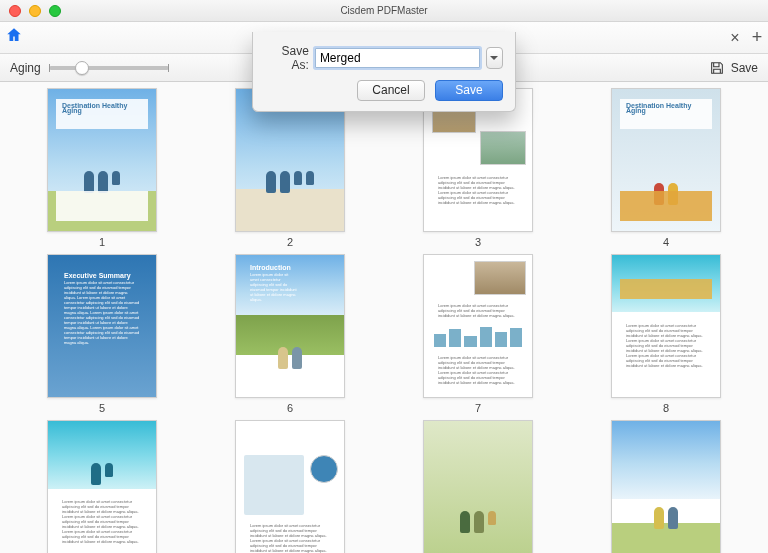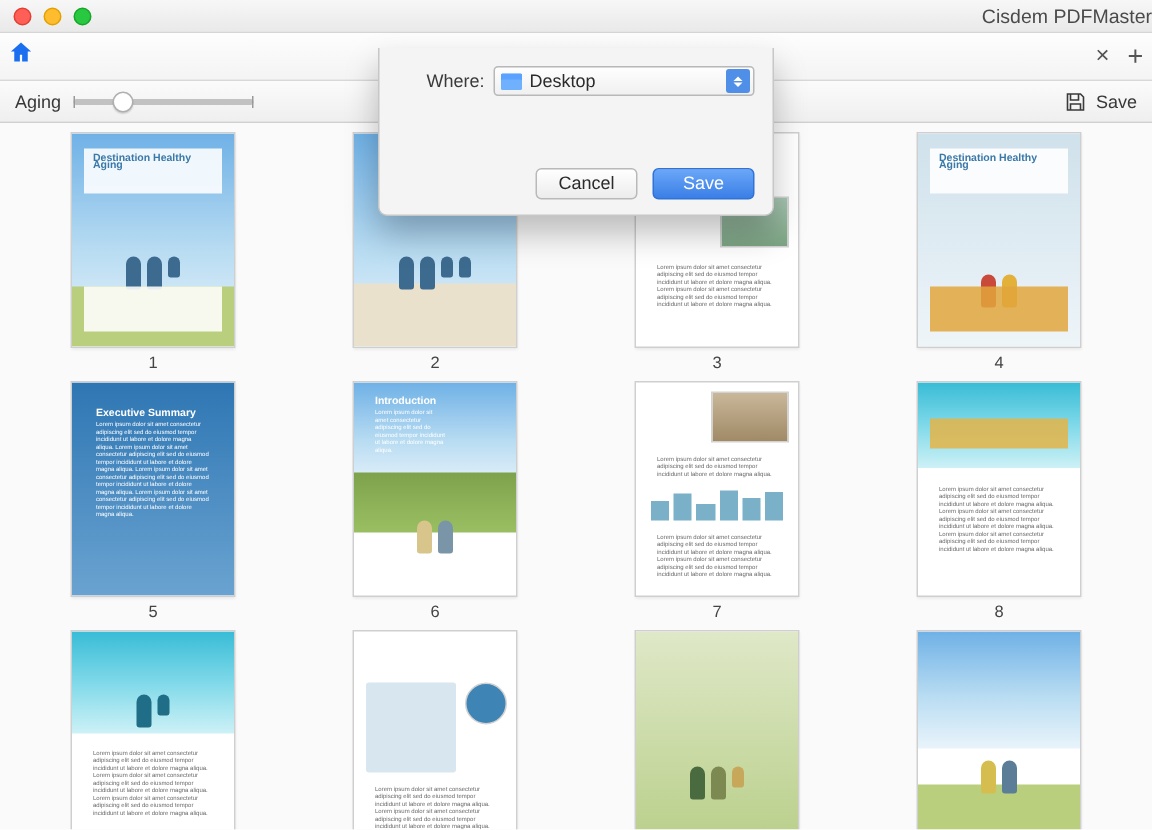--- a/index.html
+++ b/index.html
@@ -9,21 +9,21 @@
   .titlebar {
     height: 22px; background: linear-gradient(#f7f7f7,#e9e9e9);
     border-bottom: 1px solid #d5d5d5; display: flex; align-items: center;
     position: relative;
   }
   .traffic { display: flex; gap: 8px; margin-left: 9px; }
   .dot { width: 12px; height: 12px; border-radius: 50%; }
   .dot.red { background: #ff5f57; border: 0.5px solid #e33e32; }
   .dot.yellow { background: #febc2e; border: 0.5px solid #e2a100; }
   .dot.green { background: #28c840; border: 0.5px solid #17a62b; }
-  .title { position: absolute; left: 0; right: 0; text-align: right; font-size: 13px; color: #4a4a4a; }
+  .title { position: absolute; left: 0; right: 0; text-align: center; font-size: 10px; color: #4a4a4a; }
 
   
   .tabrow {
     height: 32px; background: linear-gradient(#fdfdfd,#f4f4f4);
     border-bottom: 1px solid #d8d8d8; display: flex; align-items: center;
   }
   .home-icon { width: 28px; text-align: center; font-size: 17px; color: #1a6ff0; }
   .tab-space { flex: 1; }
   .tab-close { width: 22px; text-align: center; color: #555; font-size: 16px; }
   .tab-add { width: 22px; text-align: center; color: #555; font-size: 18px; }
@@ -101,21 +101,21 @@
     background:linear-gradient(#fefefe,#f0f0f0); display:flex; align-items:center;
     padding:0 2px 0 4px; font-size:12px;
   }
   .where .folder-icon { width:14px; height:11px; background:#6fb1ff; border-radius:1px; margin-right:5px; box-shadow: inset 0 4px 0 #5aa2ff; }
   .where .chev { margin-left:auto; width:16px; height:16px; background:#4f8fe8; border-radius:2px; display:flex; flex-direction:column; align-items:center; justify-content:center; }
   .where .chev::before{content:"";border:3px solid transparent;border-bottom-color:#fff;margin-bottom:1px;}
   .where .chev::after{content:"";border:3px solid transparent;border-top-color:#fff;}
   .btnrow { display:flex; justify-content:flex-end; gap:10px; margin-top:4px; }
   .btn {
     min-width:68px; height:21px; border-radius:4px; font-size:12px; text-align:center;
-    line-height:19px; border:1px solid #b9b9b9; background:linear-gradient(#ffffff,#ececec);margin-top:40px;
+    line-height:19px; border:1px solid #b9b9b9; background:linear-gradient(#ffffff,#ececec);
   }
   .btn.primary { border-color:#2e73d8; background:linear-gradient(#6aa7f8,#3b7fe6); color:#fff; }
 </style>
 </head>
 <body>
 
 <div class="titlebar">
   <div class="traffic">
     <div class="dot red"></div>
     <div class="dot yellow"></div>
@@ -289,24 +289,25 @@
             <div class="fig" style="background:#d5be4f"></div>
             <div class="fig" style="background:#5b7d98"></div>
           </div>
         </div>
     </div>
     </div>
 </div>
 
 <div class="sheet">
   <div class="row">
-    <label>Where:</label>
-    <div class="where">
-      <div class="folder-icon"></div>
-      <span>Desktop</span>
-      <div class="chev"></div>
+    <label>Save As:</label>
+    <input class="field" value="Merged" style="">
+    <div class="arrowbtn">
+      <svg viewBox="0 0 10 10" width="10" height="10">
+          <path fill="#555" d="M1 3l4 4 4-4z"></path>
+        </svg>
     </div>
   </div>
   <div class="btnrow">
     <div class="btn"><span>Cancel</span></div>
     <div class="btn primary"><span>Save</span></div>
   </div>
 </div>
 
 </body></html>

